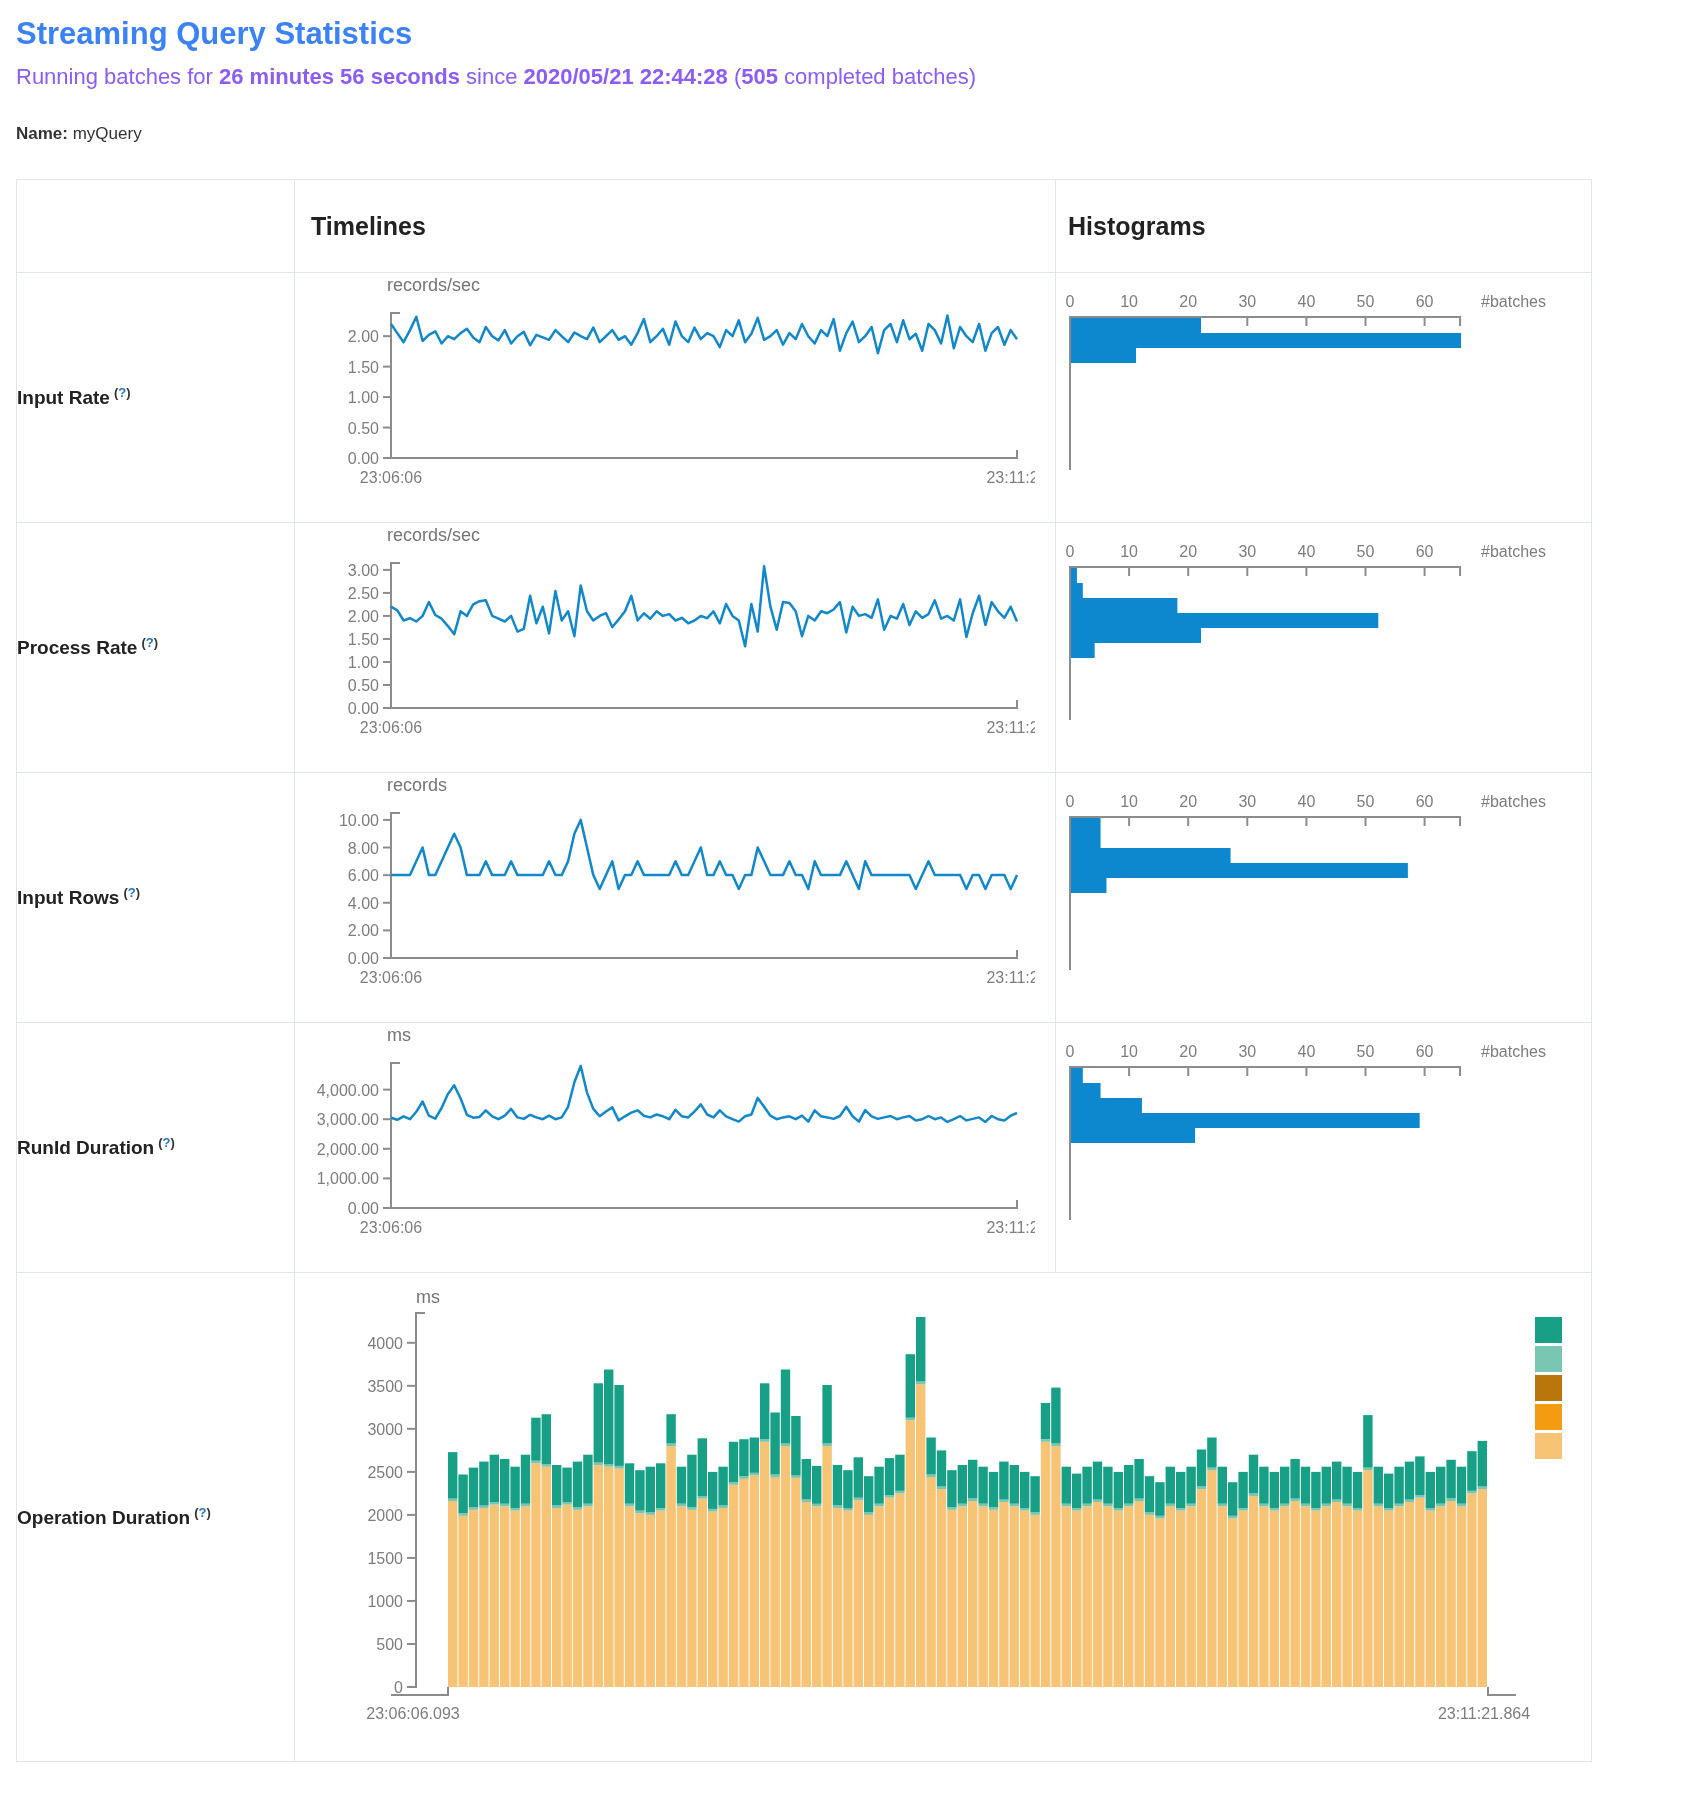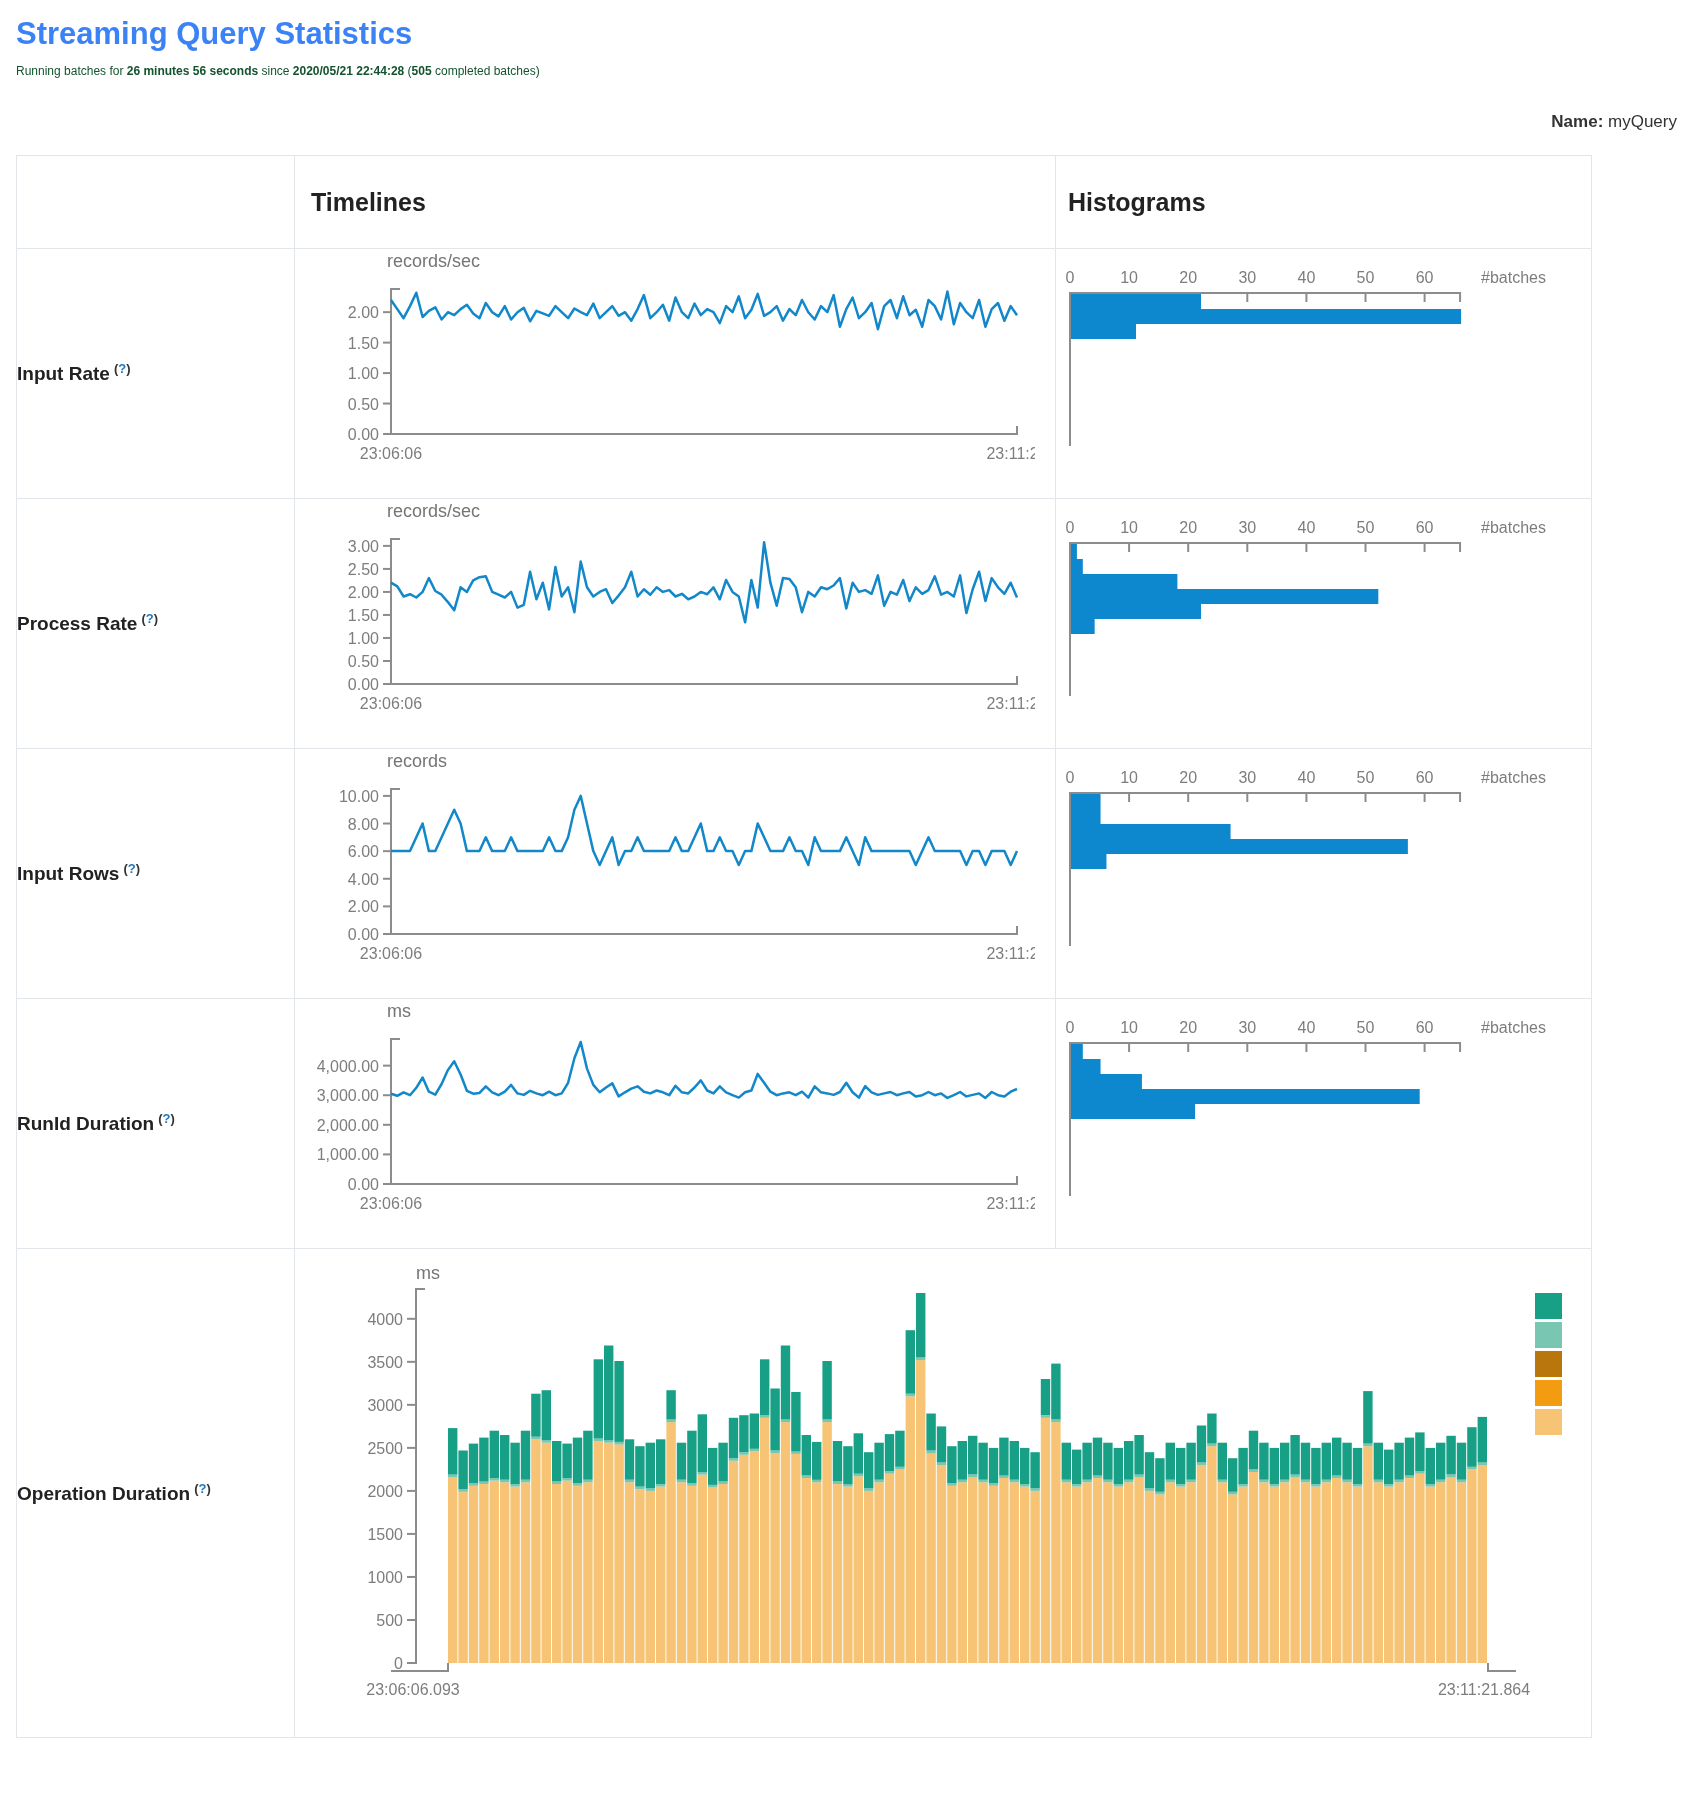--- a/index.html
+++ b/index.html
@@ -1,21 +1,21 @@
 <!DOCTYPE html>
 <html><head>
 <meta charset="utf-8">
 <style>
   html,body{margin:0;padding:0;background:#fff;font-family:"Liberation Sans",sans-serif;color:#333;}
   body{width:1693px;}
   .page{padding:0 16px;}
   h1{font-size:31px;font-weight:700;color:#3b82f6;margin:16px 0 12px 0;}
-  .subtitle{font-size:12px;margin:0 0 30px 0;color:#14532d;}
+  .subtitle{font-size:22px;margin:0 0 30px 0;color:#8b5cf6;}
   .subtitle b,.meta b{font-weight:700;}
-  .meta{font-size:17px;line-height:27px;margin:0 0 20px 0;text-align:right;}
+  .meta{font-size:17px;line-height:27px;margin:0 0 32px 0;}
   table.stats{border-collapse:collapse;table-layout:fixed;width:1575px;}
   table.stats th,table.stats td{border:1px solid #e2e5e9;padding:0;}
   thead th{height:92px;text-align:left;vertical-align:middle;font-size:25px;font-weight:700;color:#222;}
   thead th.h-timelines{padding-left:16px;}
   thead th.h-histograms{padding-left:12px;}
   td.rowlabel{padding-left:22px;font-size:19px;font-weight:700;color:#222;vertical-align:middle;}
   td.rowlabel sup{font-size:13px;font-weight:700;margin-left:4px;color:#333;}
   td.rowlabel sup .q{color:#2079c0;}
   td.chart-cell{vertical-align:top;margin-left:32px;}
   tr.datarow{height:250px;}

